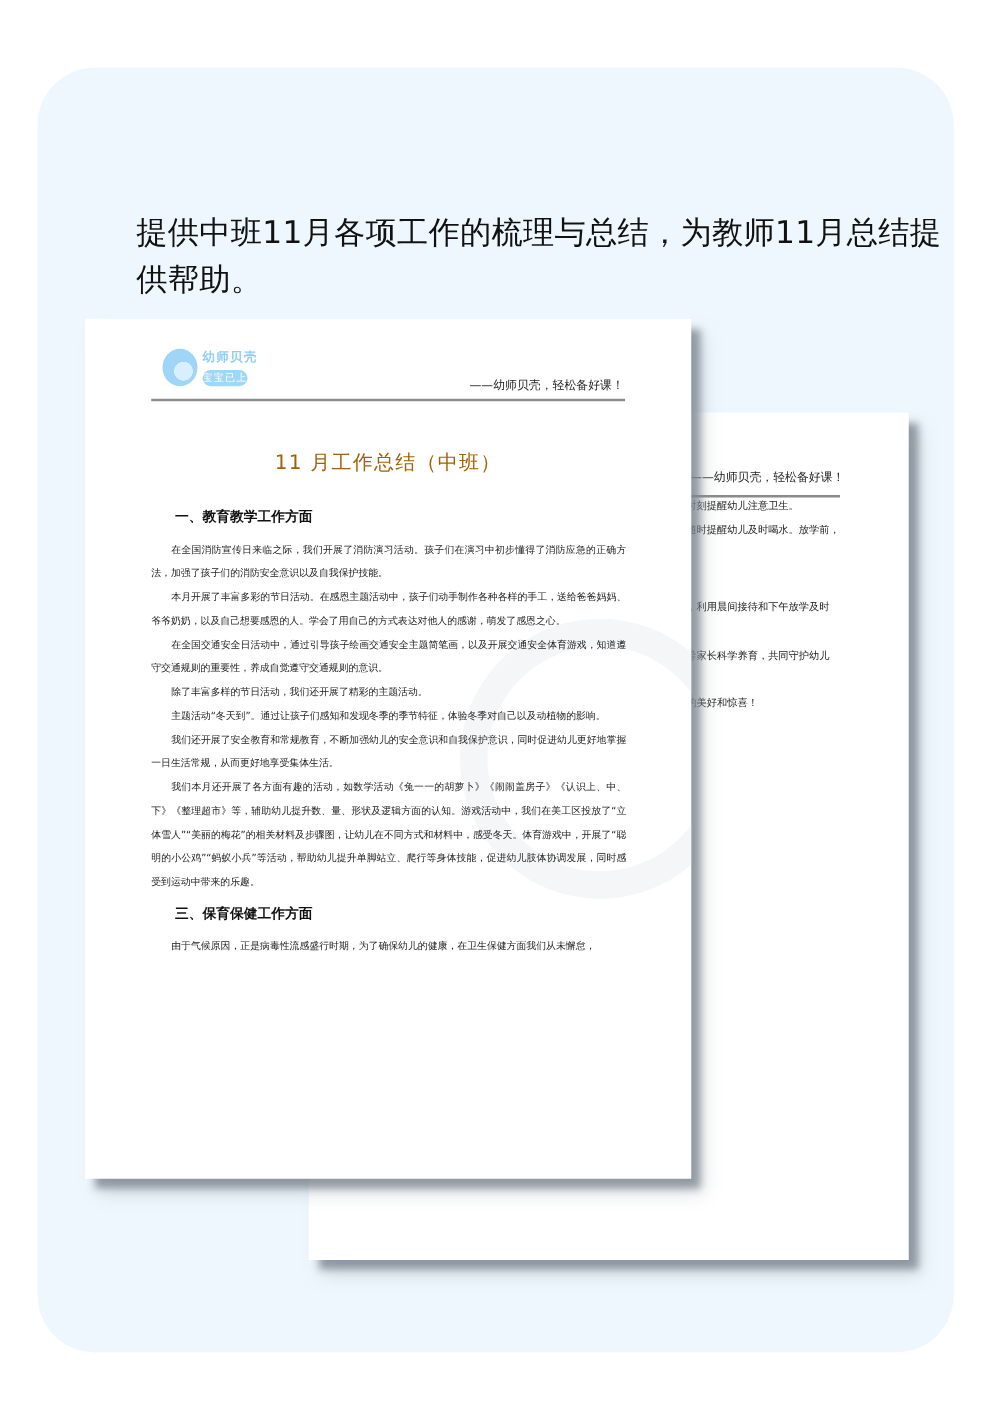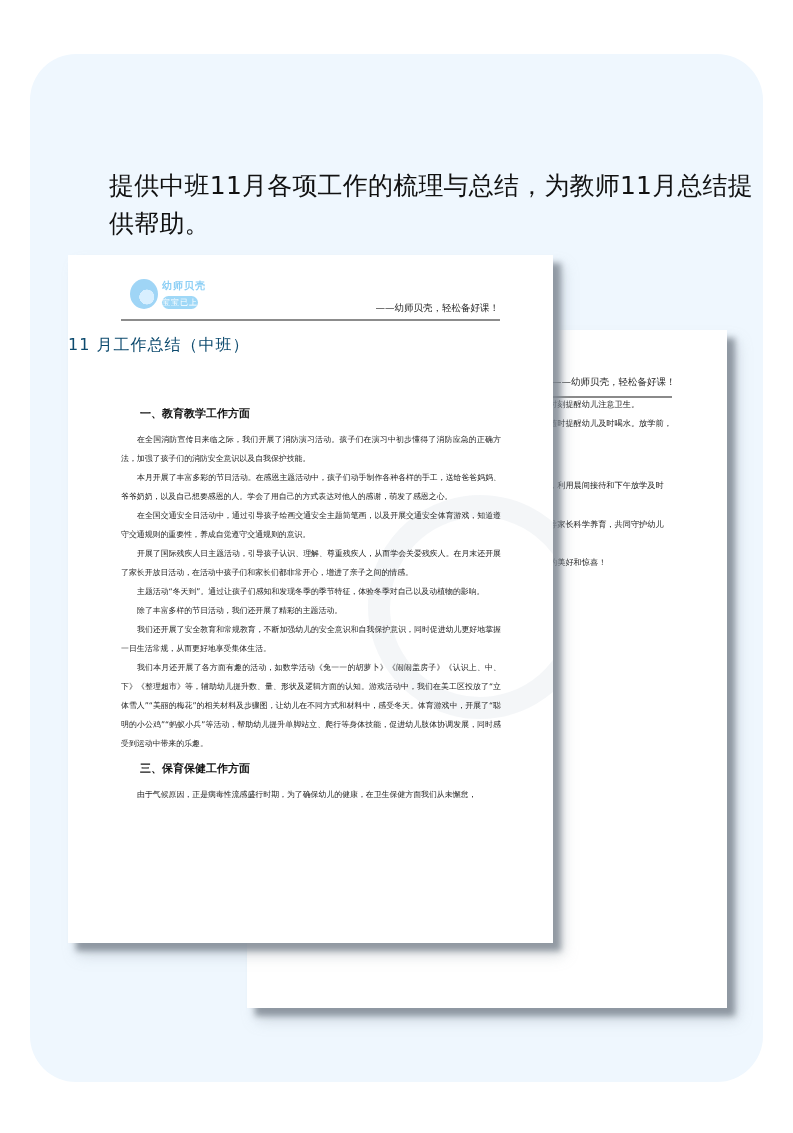--- a/index.html
+++ b/index.html
@@ -34,21 +34,21 @@
     border-radius:50% 50% 50% 50%; background:radial-gradient(circle at 60% 60%, #d8efff 0 30%, #9fd5f6 31% 100%);
   }
   .logo .name { position:absolute; left:32px; top:2px; font-size:10px; font-weight:bold; color:#8ccff5; letter-spacing:1px; }
   .logo .pill {
     position:absolute; left:32px; top:19px; background:#9fd8f7; color:#fff; font-size:8px;
     padding:1px 0; border-radius:8px; letter-spacing:1px;
   }
   .front .tagline { position:absolute; right:54px; top:47px; font-size:9.5px; color:#222; white-space:nowrap; }
   .front .rule { position:absolute; left:53px; width:379px; top:64px; height:2px; background:#8c8c8c; }
   .front .title {
-    position:absolute; left:0; right:0; top:80px; font-size:16px; color:#0c4a6e; letter-spacing:1px;
+    position:absolute; left:0; right:0; top:105px; text-align:center; font-size:16px; color:#a16207; letter-spacing:1px;
   }
   .front .body { position:absolute; left:53px; top:143px; width:380px; }
   .front .p { font-size:7.9px; color:#222; line-height:19px; margin:0; text-align:justify; }
   .front .p.indent { text-indent:16px; }
   .front .h { font-size:11px; font-weight:bold; color:#111; line-height:22px; margin:5px; padding-left:14px; }
   .watermark {
     position:absolute; left:300px; top:240px; width:180px; height:180px; border-radius:50%;
     border:22px solid rgba(235,238,242,0.55); transform:rotate(-30deg);
   }
 </style>
@@ -78,21 +78,20 @@
   </div>
   <div class="tagline">——幼师贝壳，轻松备好课！</div>
   <div class="rule"></div>
   <div class="title">11 月工作总结（中班）</div>
 
   <div class="body">
     <p class="h">一、教育教学工作方面</p>
     <p class="p indent">在全国消防宣传日来临之际，我们开展了消防演习活动。孩子们在演习中初步懂得了消防应急的正确方法，加强了孩子们的消防安全意识以及自我保护技能。</p>
     <p class="p indent">本月开展了丰富多彩的节日活动。在感恩主题活动中，孩子们动手制作各种各样的手工，送给爸爸妈妈、爷爷奶奶，以及自己想要感恩的人。学会了用自己的方式表达对他人的感谢，萌发了感恩之心。</p>
     <p class="p indent">在全国交通安全日活动中，通过引导孩子绘画交通安全主题简笔画，以及开展交通安全体育游戏，知道遵守交通规则的重要性，养成自觉遵守交通规则的意识。</p>
-    <p class="p indent">开展了国际残疾人日主题活动，引导孩子认识、理解、尊重残疾人，从而学会关爱残疾人。在月末还开展了家长开放日活动，在活动中孩子们和家长们都非常开心，增进了亲子之间的情感。</p>
+    <p class="p indent">除了丰富多样的节日活动，我们还开展了精彩的主题活动。</p>
     <p class="p indent">主题活动“冬天到”。通过让孩子们感知和发现冬季的季节特征，体验冬季对自己以及动植物的影响。</p>
-    <p class="p indent">除了丰富多样的节日活动，我们还开展了精彩的主题活动。</p>
     <p class="p indent">我们还开展了安全教育和常规教育，不断加强幼儿的安全意识和自我保护意识，同时促进幼儿更好地掌握一日生活常规，从而更好地享受集体生活。</p>
     <p class="p indent">我们本月还开展了各方面有趣的活动，如数学活动《兔一一的胡萝卜》《闹闹盖房子》《认识上、中、下》《整理超市》等，辅助幼儿提升数、量、形状及逻辑方面的认知。游戏活动中，我们在美工区投放了“立体雪人”“美丽的梅花”的相关材料及步骤图，让幼儿在不同方式和材料中，感受冬天。体育游戏中，开展了“聪明的小公鸡”“蚂蚁小兵”等活动，帮助幼儿提升单脚站立、爬行等身体技能，促进幼儿肢体协调发展，同时感受到运动中带来的乐趣。</p>
     <p class="h">三、保育保健工作方面</p>
     <p class="p indent">由于气候原因，正是病毒性流感盛行时期，为了确保幼儿的健康，在卫生保健方面我们从未懈怠，</p>
   </div>
 </div>
 
 </body></html>

